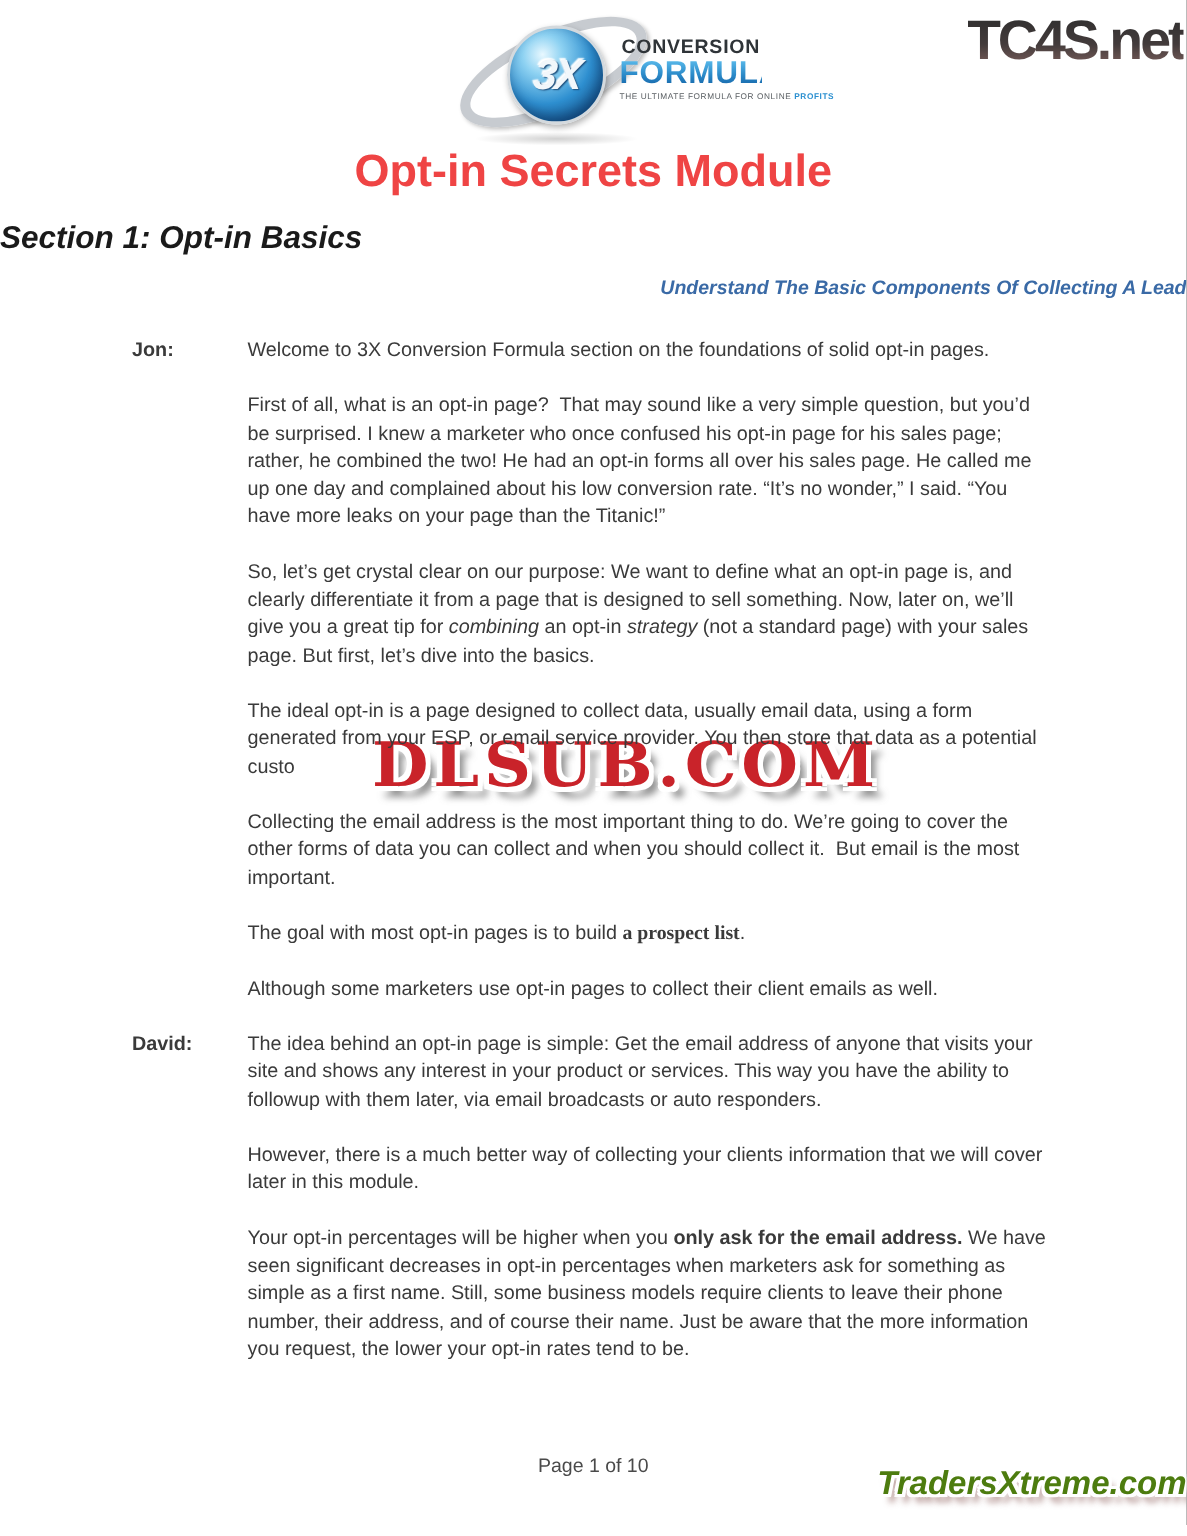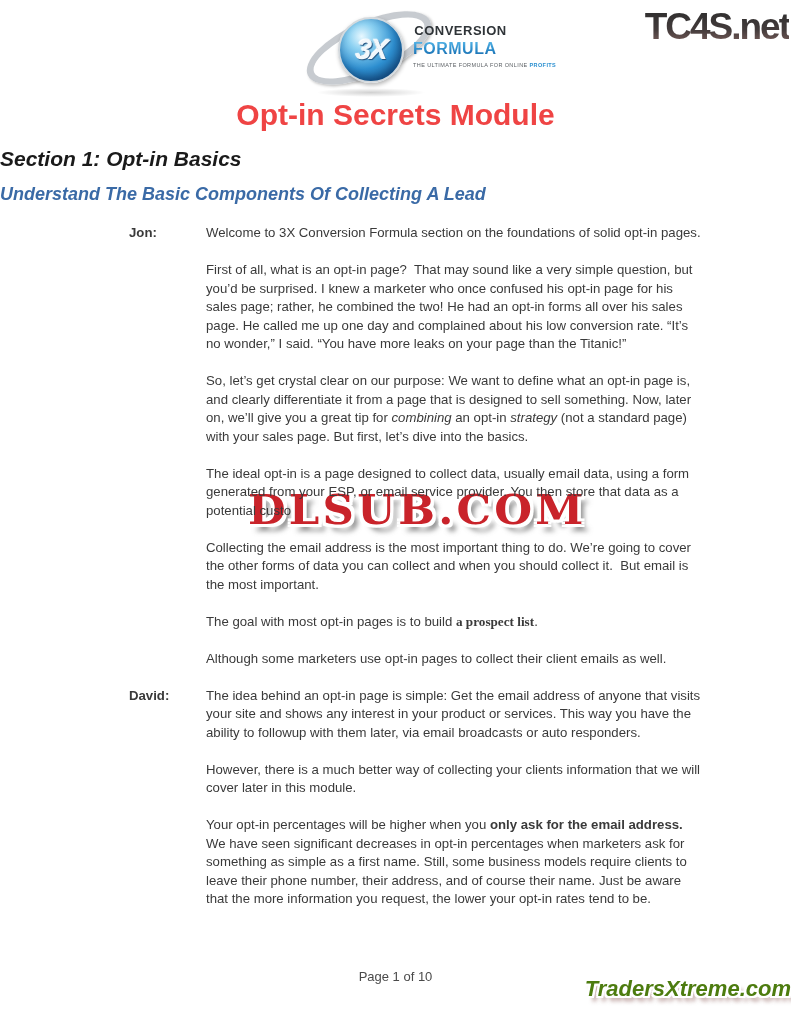--- a/index.html
+++ b/index.html
@@ -29,21 +29,21 @@
     text-shadow:1px 1px 1px #1d4e7c, -1px -1px 1px #ffffff;
     letter-spacing:-2px; transform:skewX(-6deg);
   }
   .logo .shadow{
     position:absolute; left:0px; top:84px; width:110px; height:9px; border-radius:50%;
     background:radial-gradient(ellipse at center, rgba(0,0,0,.18) 0%, rgba(0,0,0,0) 70%);
   }
   .logo .text{position:absolute; left:97px; top:20px; width:95px;}
   .logo .l1{font-weight:700; font-size:13px; letter-spacing:.5px; color:#2f3438; line-height:14px;text-align:center;}
   .logo .l2{
-    font-weight:800; font-size:16px; letter-spacing:.5px; line-height:22px;
+    font-weight:800; font-size:21px; letter-spacing:.5px; line-height:22px;
     background:linear-gradient(#63c4f2 0%, #2a89c8 55%, #0f5a9e 100%);
     -webkit-background-clip:text; background-clip:text; color:transparent;
   }
   .logo .tag{font-size:5.5px; letter-spacing:.4px; color:#5a5f63; margin-top:2px; white-space:nowrap;}
   .logo .tag b{color:#2a8fd0;}
 
   
   .wm-top{
     position:absolute; right:2px; top:2px;
     font-weight:800; font-size:37px; letter-spacing:-2px; line-height:50px;
@@ -73,26 +73,26 @@
   .title-main{
     position:absolute; left:0; top:98px; width:100%;
     text-align:center; font-weight:700; font-size:30px; color:#ef4444;
   }
   .title-section{
     position:absolute; left:0; top:147px; width:100%;
     font-weight:700; font-style:italic; font-size:21px; color:#1a1a1a;
   }
   .title-sub{
     position:absolute; left:0; top:184px; width:100%;
-    text-align:left; font-weight:700; font-style:italic; font-size:18px;
+    text-align:right; font-weight:700; font-style:italic; font-size:13px;
   }
 
   
   .transcript{position:absolute; left:88px; top:224px; width:614px; font-size:13.2px; line-height:18.5px;}
-  .row{display:grid; grid-template-columns:77px 1fr;margin-left:41px;}
+  .row{display:grid; grid-template-columns:77px 1fr;}
   .speaker{font-weight:700;}
   .para{margin:0 0 18.5px 0; white-space:pre-wrap;}
 
   
   .footer{
     position:absolute; left:0; top:969px; width:100%;
     text-align:center; font-size:13px; color:#4a4a4a;
   }
 </style>
 </head>

